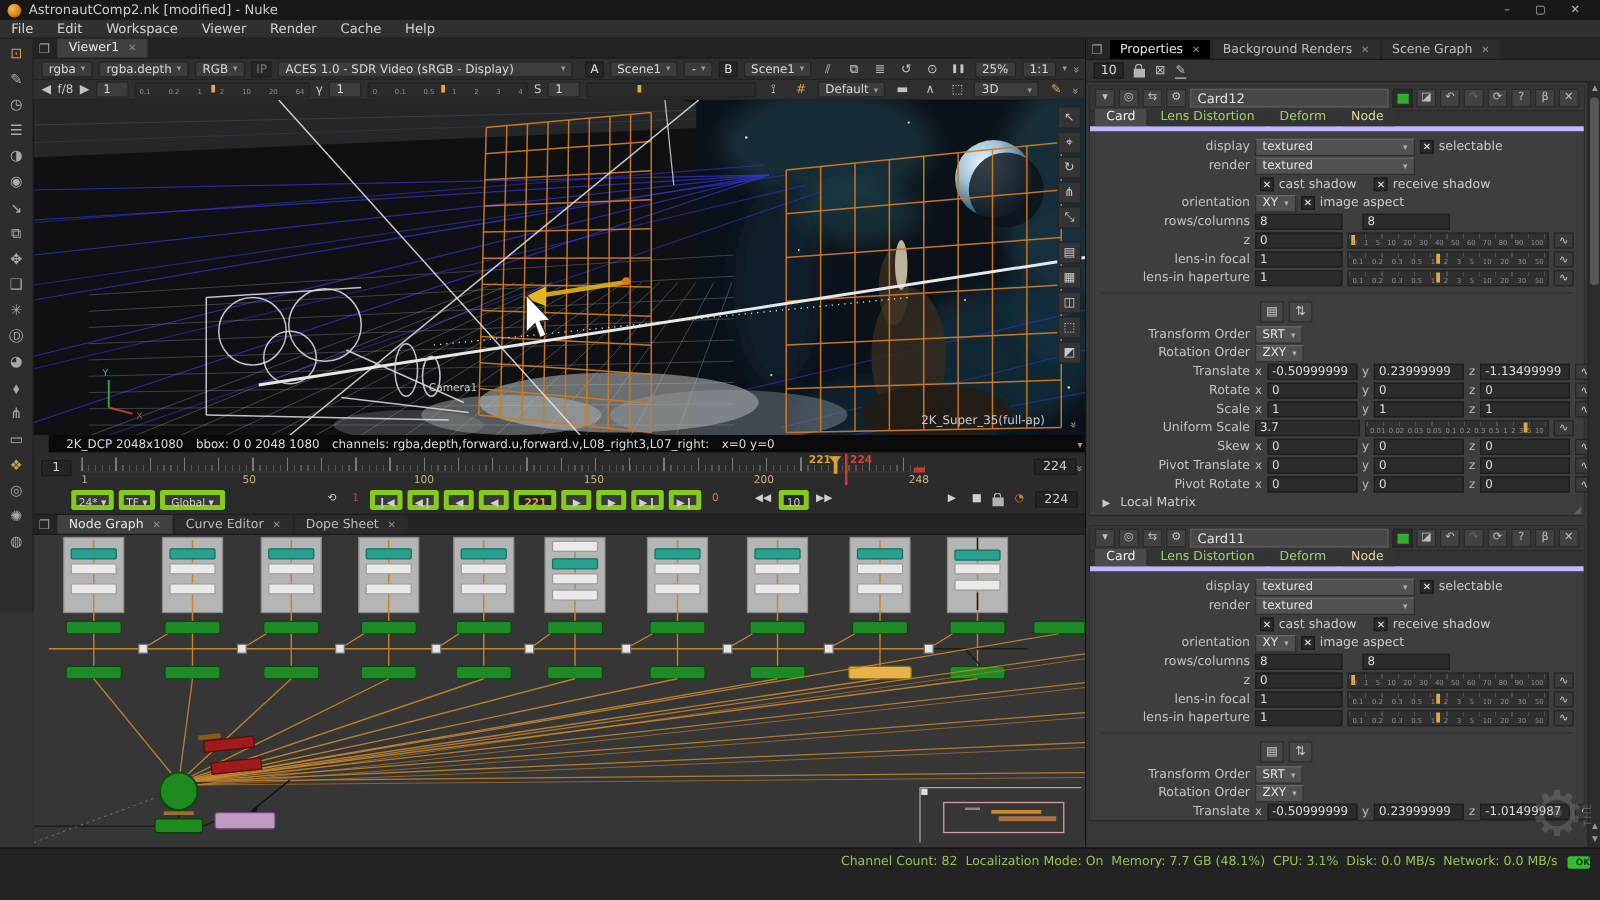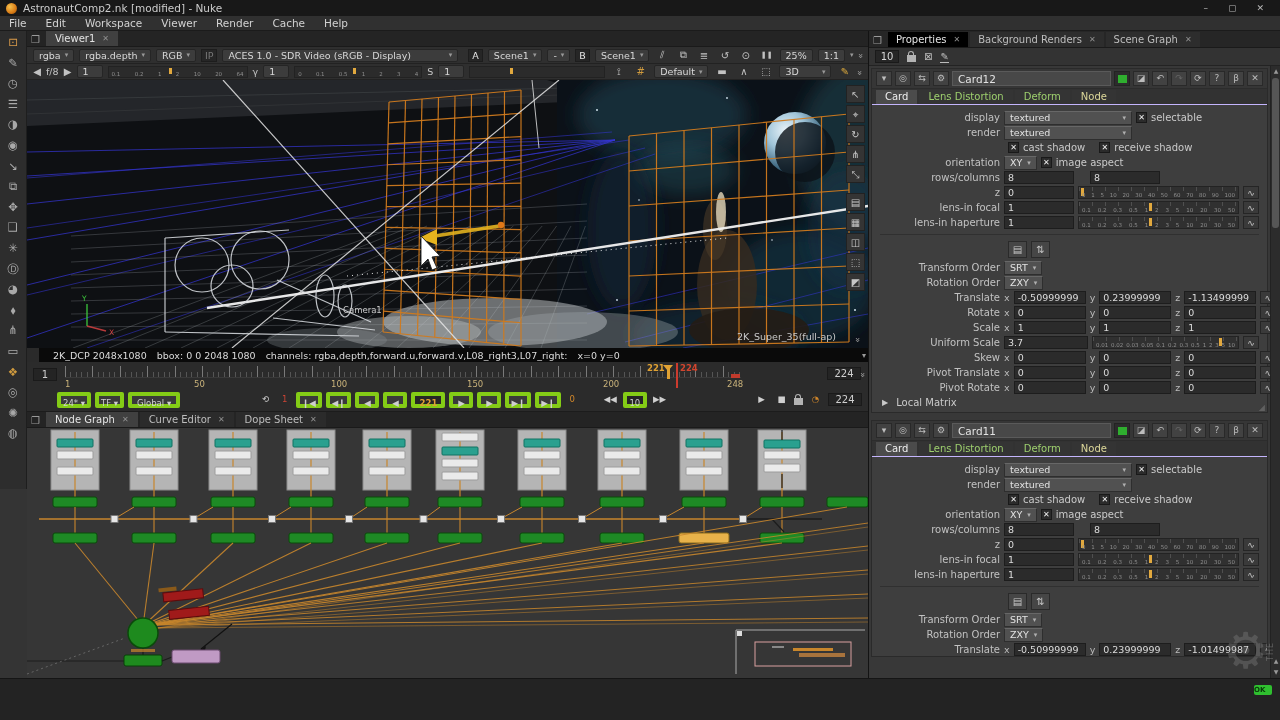--- a/index.html
+++ b/index.html
@@ -89,21 +89,21 @@
 .sarr{position:absolute;left:0;width:10px;height:10px;color:#999;font-size:6px;text-align:center;line-height:10px}
 #pbody{position:absolute;left:0;top:35px;right:10px;bottom:0;overflow:hidden}
 .card{position:relative;margin:2px 2px 7px 2px;background:#3e3e3e;border:1px solid #2a2a2a}
 #card1{height:237px;overflow:hidden}
 .chead{height:20px;display:flex;align-items:center;gap:3px;padding:0 4px;background:#363636;border-bottom:1px solid #2c2c2c}
 .hbtn{width:16px;height:15px;background:#424242;border:1px solid #292929;font-size:9px;line-height:13px;text-align:center;color:#bdbdbd;flex:none}
 .ctitle{flex:1;height:15px;background:#484848;border:1px solid #5a5a5a;color:#e2e2e2;font-size:10.5px;padding:0 5px;font-family:"DejaVu Sans",sans-serif}
 .swatch{width:16px;height:15px;background:#2c2c2c;border:1px solid #232323;padding:2.5px;flex:none}
 .swatch b{display:block;width:100%;height:100%;background:#2fae2f}
 .hbtn.dimb{color:#666}
-.ctabs{height:16px;display:flex;gap:2px;align-items:flex-end;padding:0 4px;background:#323232;border-bottom:1px solid #c4b5fd}
+.ctabs{height:16px;display:flex;gap:2px;align-items:flex-end;padding:0 4px;background:#323232;border-bottom:4px solid #c4b5fd}
 .ctab{height:14px;padding:1px 9px;background:#343434;color:#bdbdbd;font-size:10px}
 .ctab.act{background:#4b4b4b;color:#eeeeee}
 .ctab.grn{color:#9ed06e}
 .ctab.ylw{color:#ddd89a}
 .cbody{padding:5px 8px 2px 0}
 .prow{display:flex;align-items:center;height:15px;gap:4px}
 .prow.tall{height:22px}
 .plab{width:128px;text-align:right;color:#c2c2c2;flex:none}
 .ind{margin-left:132px}
 .pin{height:13px;background:#2b2b2b;border:1px solid #1d1d1d;color:#dcdcdc;font-size:9.5px;padding:0 3px;font-family:"DejaVu Sans",sans-serif}.w70{width:70px}.w72{width:72px}.w84{width:84px}
@@ -116,21 +116,21 @@
 .psl{flex:1;height:13px;position:relative;background:#303030;border:1px solid #232323;overflow:hidden;background-image:repeating-linear-gradient(90deg,rgba(160,160,160,.28) 0 1px,transparent 1px 13px);background-size:100% 4px;background-position:left top;background-repeat:no-repeat}
 .psl .th{position:absolute;top:1px;width:3px;height:8px;background:#e2a93e}
 .curve{width:16px;height:13px;background:#3a3a3a;border:1px solid #252525;color:#c9c9c9;font-size:9px;text-align:center;line-height:12px;flex:none}
 .pdiv{height:1px;background:#303030;margin:4px 0 3px 8px}
 .sqbtn{width:19px;height:17px;background:#464646;border:1px solid #2a2a2a;color:#c9c9c9;text-align:center;line-height:16px;font-size:10px}
 .tri{color:#c9c9c9;font-size:8px;margin:0 4px 0 10px}
 .grip{position:absolute;right:2px;bottom:0;color:#606060;font-size:8px}
 
 #bottombar{left:0;top:678px;width:1280px;height:42px;background:#232323;border-top:1px solid #151515}
 #status{position:absolute;right:34px;top:5px;color:#9cbf57;font-size:10px;white-space:pre}
-#okbadge{position:absolute;right:8px;top:6px;width:18px;height:10px;background:#2fbf2f;border-radius:2px;color:#0a3a0a;font-size:7px;font-weight:bold;text-align:left;line-height:10px}
+#okbadge{position:absolute;right:8px;top:6px;width:18px;height:10px;background:#2fbf2f;border-radius:2px;color:#0a3a0a;font-size:7px;font-weight:bold;text-align:right;line-height:10px}
 
 #wm{position:absolute;right:4px;top:626px;display:flex;align-items:center;z-index:60;pointer-events:none;opacity:.85}
 #wm .gear{font-size:50px;color:rgba(150,150,150,.35);line-height:50px;margin-right:-2px}
 #wm .the{font-size:8px;color:rgba(160,160,160,.5);writing-mode:vertical-rl;transform:rotate(180deg);letter-spacing:1px;margin-right:1px}
 #wm .t{font-weight:bold;font-size:27px;line-height:25px;letter-spacing:1px;color:transparent;-webkit-text-stroke:1.2px rgba(165,165,165,.5);transform:scaleY(1.05)}
 </style>
 </head>
 <body>
 
 <div class="abs" id="titlebar">
@@ -1157,19 +1157,20 @@
 
   <div id="pscroll">
     <span class="sarr" style="top:0">▲</span>
     <div id="pthumb"></div>
     <span class="sarr" style="bottom:12px">▲</span>
     <span class="sarr" style="bottom:1px">▼</span>
   </div>
 </div>
 
 <div class="abs" id="bottombar">
+  <span id="status">Channel Count: 82  Localization Mode: On  Memory: 7.7 GB (48.1%)  CPU: 3.1%  Disk: 0.0 MB/s  Network: 0.0 MB/s</span>
   <span id="okbadge">OK</span>
 </div>
 
 <div id="wm">
   <span class="gear">⚙</span>
   <span class="the">THE</span>
 </div>
 
 </body></html>

